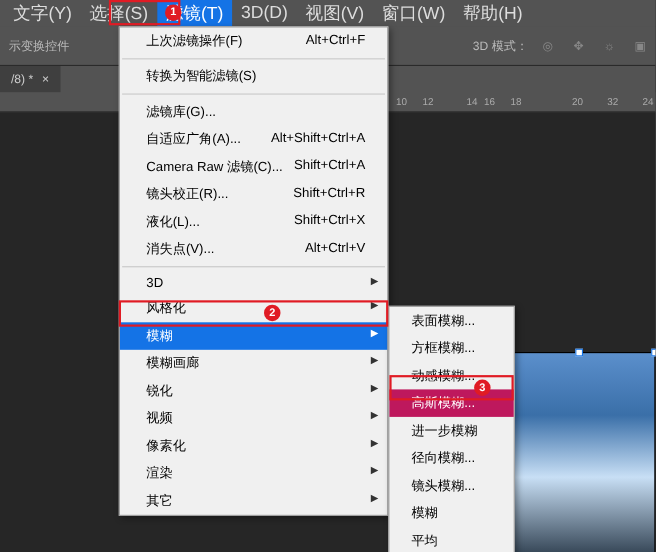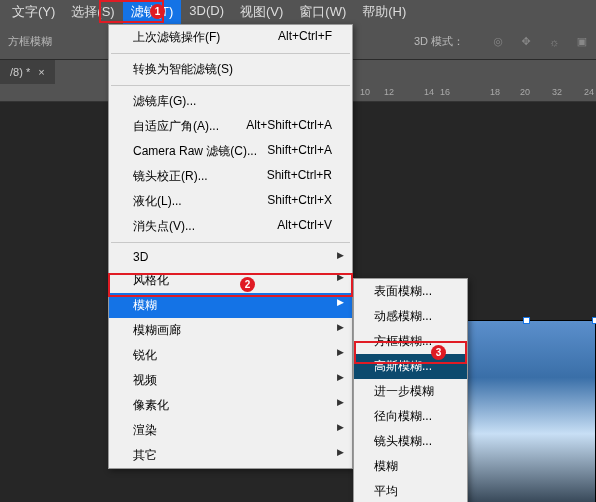--- a/index.html
+++ b/index.html
@@ -1,17 +1,17 @@
 <!DOCTYPE html>
 <html><head>
 <meta charset="utf-8">
 <style>
 *{margin:0;padding:0;box-sizing:border-box;font-family:"Microsoft YaHei",sans-serif;-webkit-font-smoothing:antialiased}
 body{width:596px;height:502px;background:#535353;overflow:hidden;position:relative}
-.menubar{height:24px;background:#535353;display:flex;padding-left:4px;font-size:13px;color:#ddd}
+.menubar{height:24px;background:#535353;display:flex;align-items:center;padding-left:4px;font-size:16px;color:#ddd}
 .menubar span{padding:3px 8px;cursor:default}
 .menubar .hi{background:#1473e6;color:#fff}
 .marker{position:absolute;background:#e01b24;color:#fff;border-radius:50%;width:15px;height:15px;font-size:10px;display:flex;align-items:center;justify-content:center;z-index:50;font-weight:bold}
 .red-box{position:absolute;border:2px solid #e01b24;z-index:40;pointer-events:none}
 .optbar{position:absolute;top:24px;left:0;right:0;height:36px;background:#535353;display:flex;align-items:center;padding-left:8px;font-size:11px;color:#bbb;border-bottom:1px solid #2a2a2a}
 .optbar .ic{width:20px;height:20px;margin:0 4px;display:flex;align-items:center;justify-content:center;color:#888}
 .tabbar{position:absolute;top:60px;left:0;height:24px;background:#3f3f3f;display:flex;align-items:center;font-size:11px;color:#ccc;padding:0 10px}
 .tabbar .x{margin-left:8px}
 .ruler{position:absolute;top:84px;left:0;right:0;height:18px;background:#535353;color:#aaa;font-size:9px;border-bottom:1px solid #333}
 .ruler span{position:absolute;top:3px}
@@ -20,56 +20,56 @@
 .img .h{position:absolute;width:7px;height:7px;background:#fff;border:1px solid #1473e6}
 .img .h1{top:-4px;left:-4px}.img .h2{top:-4px;right:-4px}.img .h3{top:-4px;left:50%;margin-left:-3px}
 .dd1{position:absolute;top:24px;left:108px;width:245px;background:#f0f0f0;border:1px solid #999;box-shadow:2px 2px 6px rgba(0,0,0,.4);font-size:12px;color:#000;z-index:20}
 .dd1 .row{display:flex;padding:4px 20px 4px 24px;justify-content:space-between;position:relative}
 .dd1 .row.sub::after{content:"▶";position:absolute;right:8px;font-size:9px;color:#333}
 .dd1 .row.hi{background:#1473e6;color:#fff}
 .dd1 .row.hi.sub::after{color:#fff}
 .dd1 hr{border:none;border-top:1px solid #c8c8c8;margin:3px 2px}
 .dd2{position:absolute;top:278px;left:353px;width:115px;background:#f0f0f0;border:1px solid #999;box-shadow:2px 2px 6px rgba(0,0,0,.4);font-size:12px;color:#000;z-index:30}
 .dd2 .row{padding:4px 16px 4px 20px;position:relative}
-.dd2 .row.hi{background:#0c4a6e;color:#fff}
+.dd2 .row.hi{background:#be185d;color:#fff}
 </style>
 </head>
 <body>
 
 <div class="menubar">
 <span>文字(Y)</span>
 <span>选择(S)</span>
 <span class="hi">滤镜(T)</span>
 <span>3D(D)</span>
 <span>视图(V)</span>
 <span>窗口(W)</span>
 <span>帮助(H)</span>
 </div>
 
 <div class="optbar">
-<span>方框模糊</span>
+<span>示变换控件</span>
 <div style="flex:1"></div>
-<span style="margin-right:20px">3D 模式：</span>
+<span style="margin-right:4px">3D 模式：</span>
 <div class="ic">◎</div>
 <div class="ic">✥</div>
 <div class="ic">☼</div>
 <div class="ic">▣</div>
 </div>
 
 <div class="tabbar">
 <span>/8) *</span>
 <span class="x">×</span>
 </div>
 
 <div class="ruler">
 <span style="left:360px">10</span>
 <span style="left:384px">12</span>
 <span style="left:424px">14</span>
 <span style="left:440px">16</span>
-<span style="left:490px">18</span>
+<span style="left:464px">18</span>
 <span style="left:520px">20</span>
 <span style="left:552px">32</span>
 <span style="left:584px">24</span>
 </div>
 
 <div class="canvas">
 <div class="img">
 <div class="h h1"></div>
 <div class="h h2"></div>
 <div class="h h3"></div>
@@ -133,22 +133,22 @@
     </div>
     <div class="row sub">
       <span>渲染</span>
     </div>
     <div class="row sub">
       <span>其它</span>
     </div>
   </div>
 <div class="dd2" id="dd2">
     <div class="row">表面模糊...</div>
+    <div class="row">方框模糊...</div>
     <div class="row">动感模糊...</div>
-    <div class="row">方框模糊...</div>
     <div class="row hi">高斯模糊...</div>
     <div class="row">进一步模糊</div>
     <div class="row">径向模糊...</div>
     <div class="row">镜头模糊...</div>
     <div class="row">模糊</div>
     <div class="row">平均</div>
   </div>
 
 <div class="red-box" style="top:0;left:99px;width:65px;height:23px"></div>
 <div class="marker" style="top:4px;left:150px">1</div>

